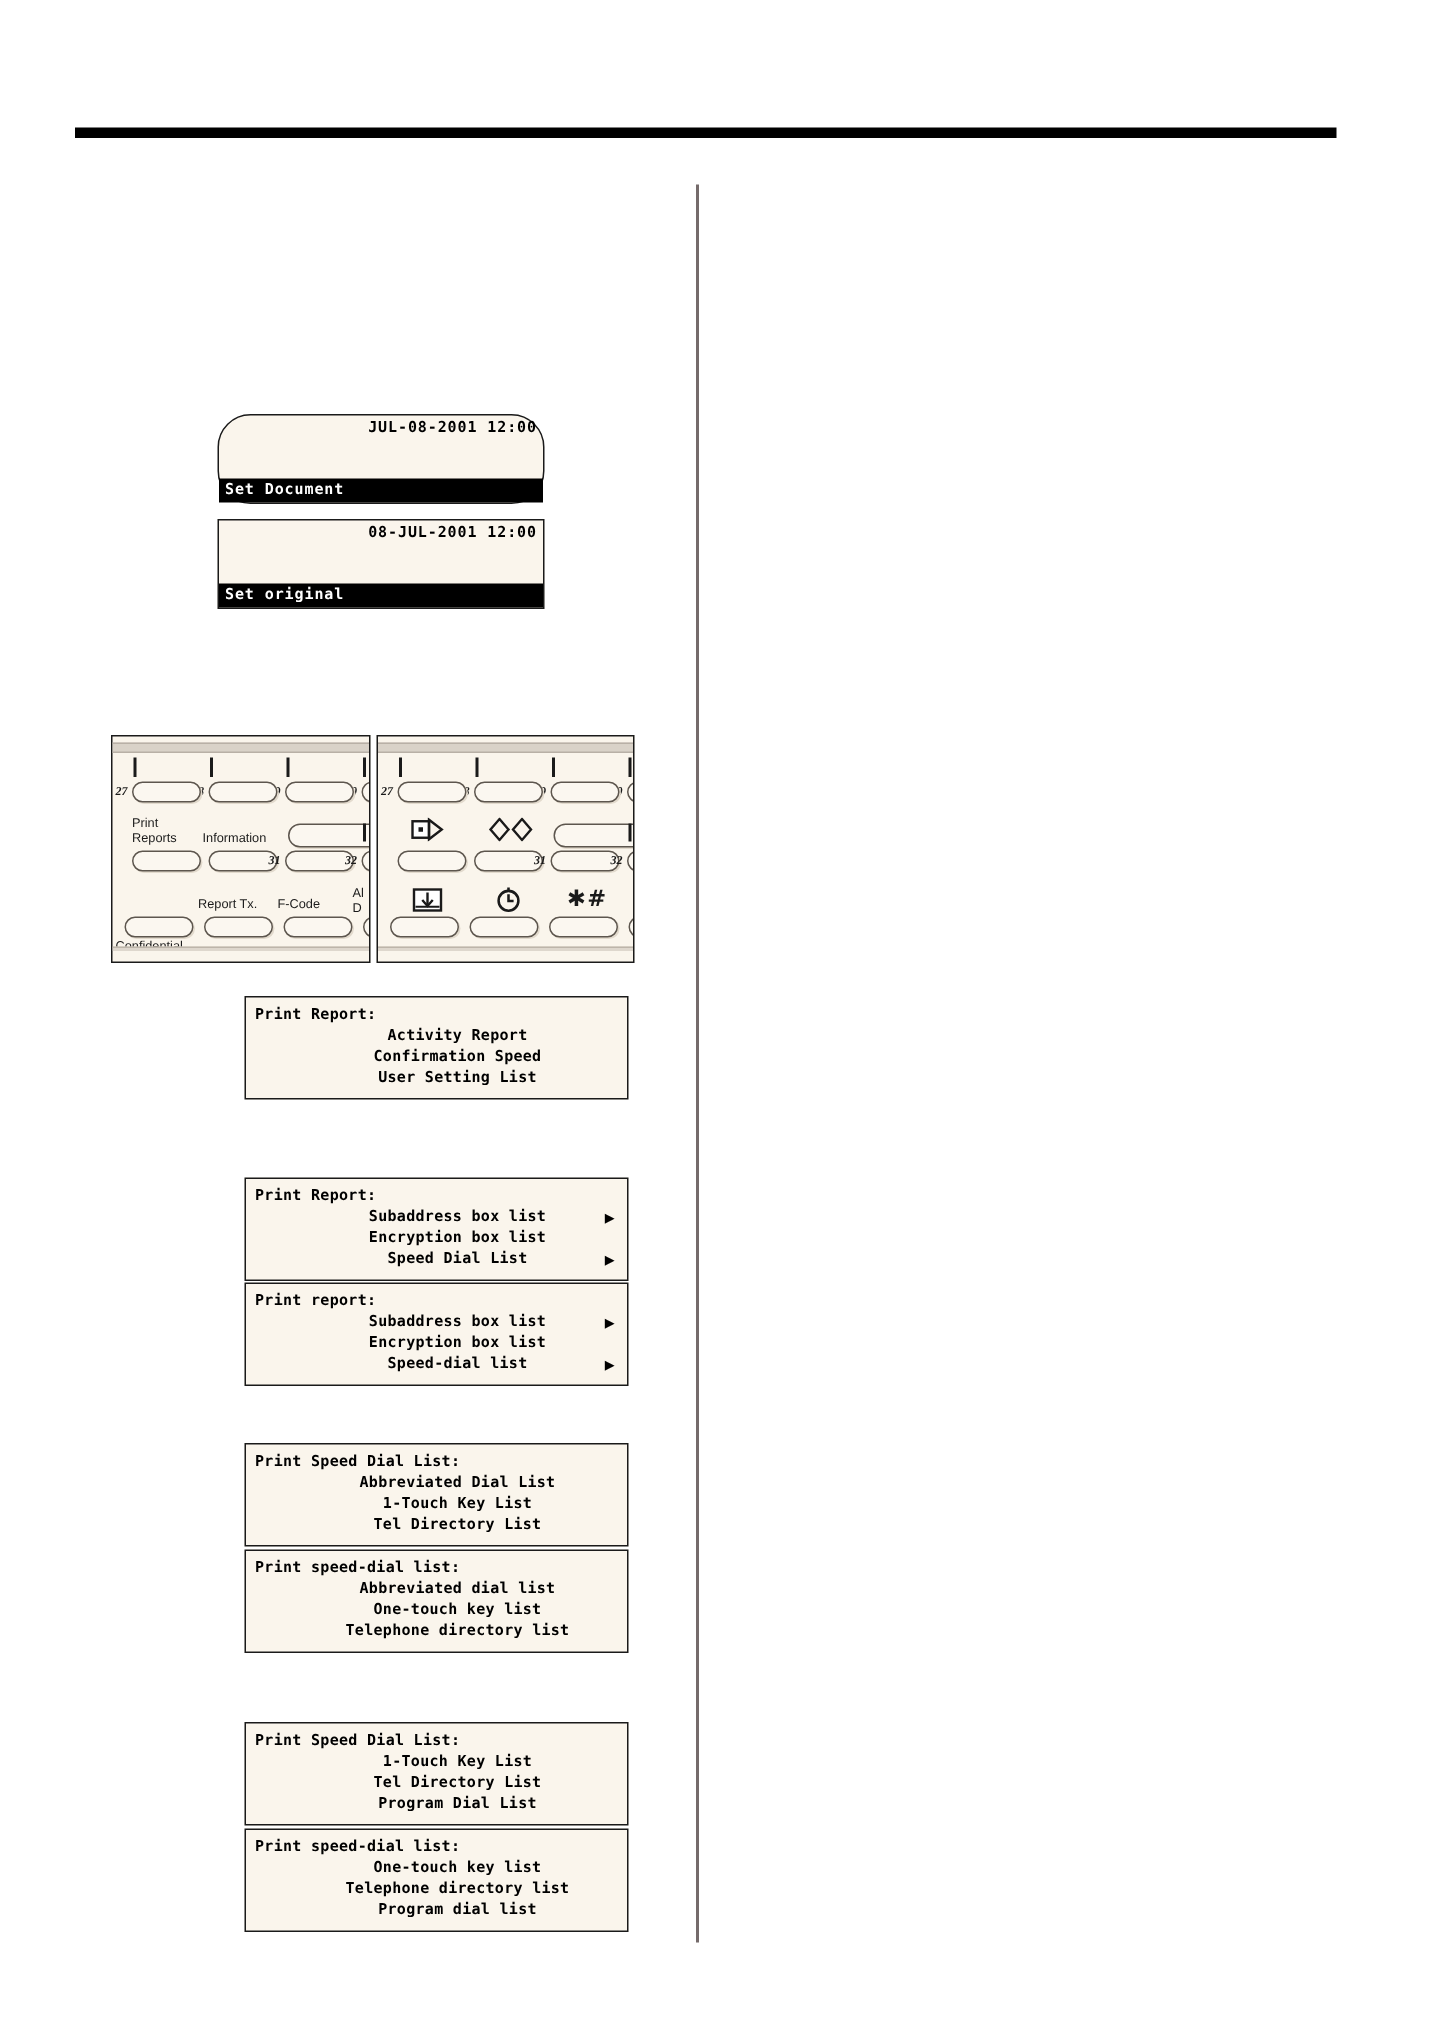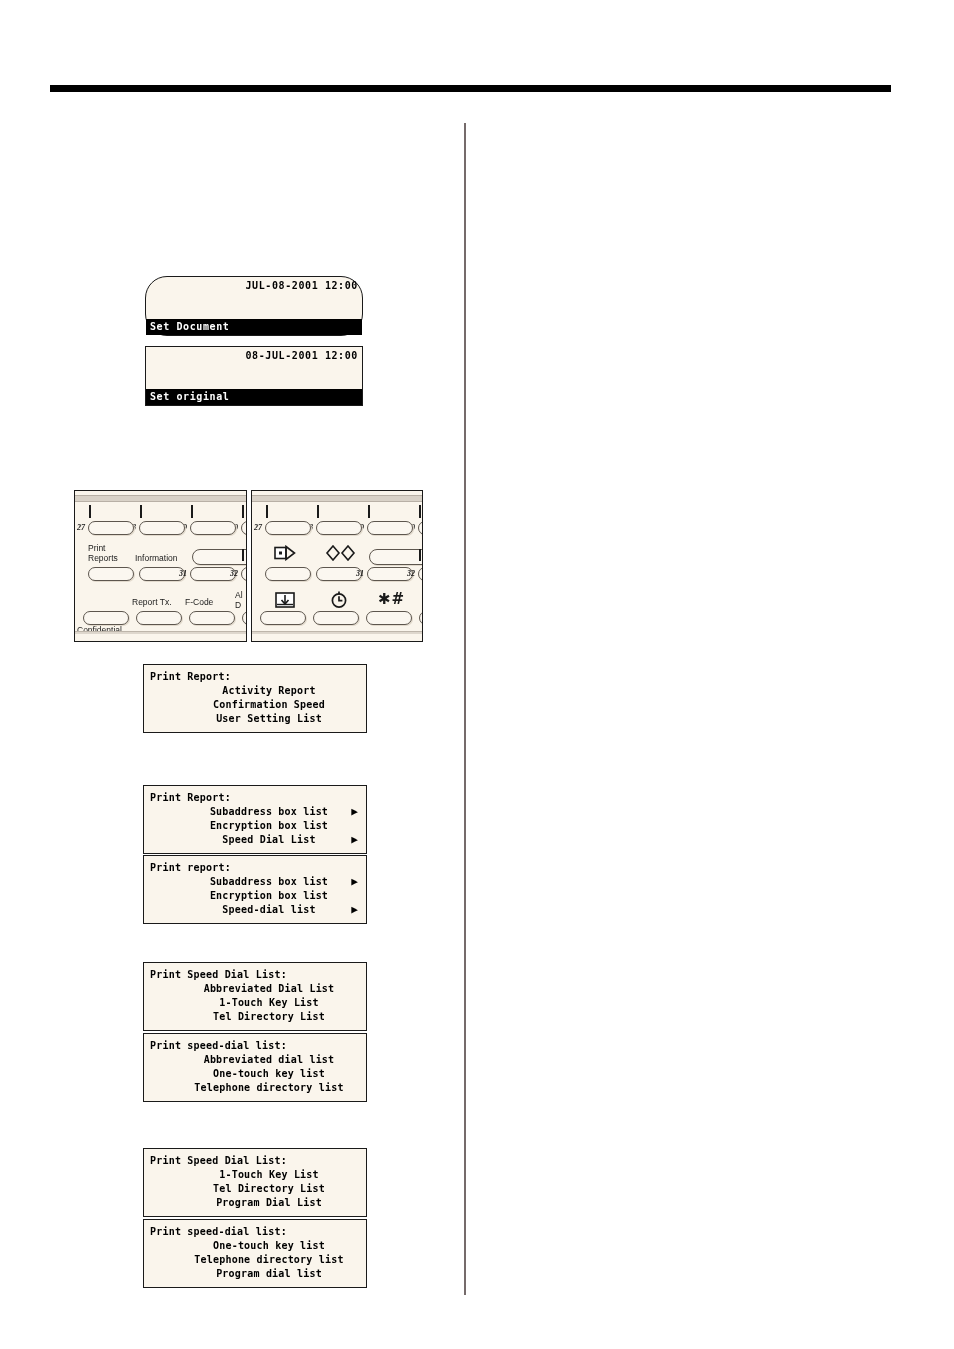--- a/index.html
+++ b/index.html
@@ -140,22 +140,22 @@
     white-space: pre;
   }
   .picon {
     position: absolute;
     color: #1a1a1a;
   }
 
   
   .mbox {
     position: absolute;
-    left: 143px;
-    width: 224px;
+    left: 163px;
+    width: 256px;
     border: 1px solid #1a1a1a;
     background: #faf5ec;
     box-sizing: border-box;
     padding: 5px 6px 6px 6px;
     font-family: "DejaVu Sans Mono", monospace;
     font-size: 10px;
     font-weight: bold;
     color: #000000;
     letter-spacing: 0.2px;
   }

